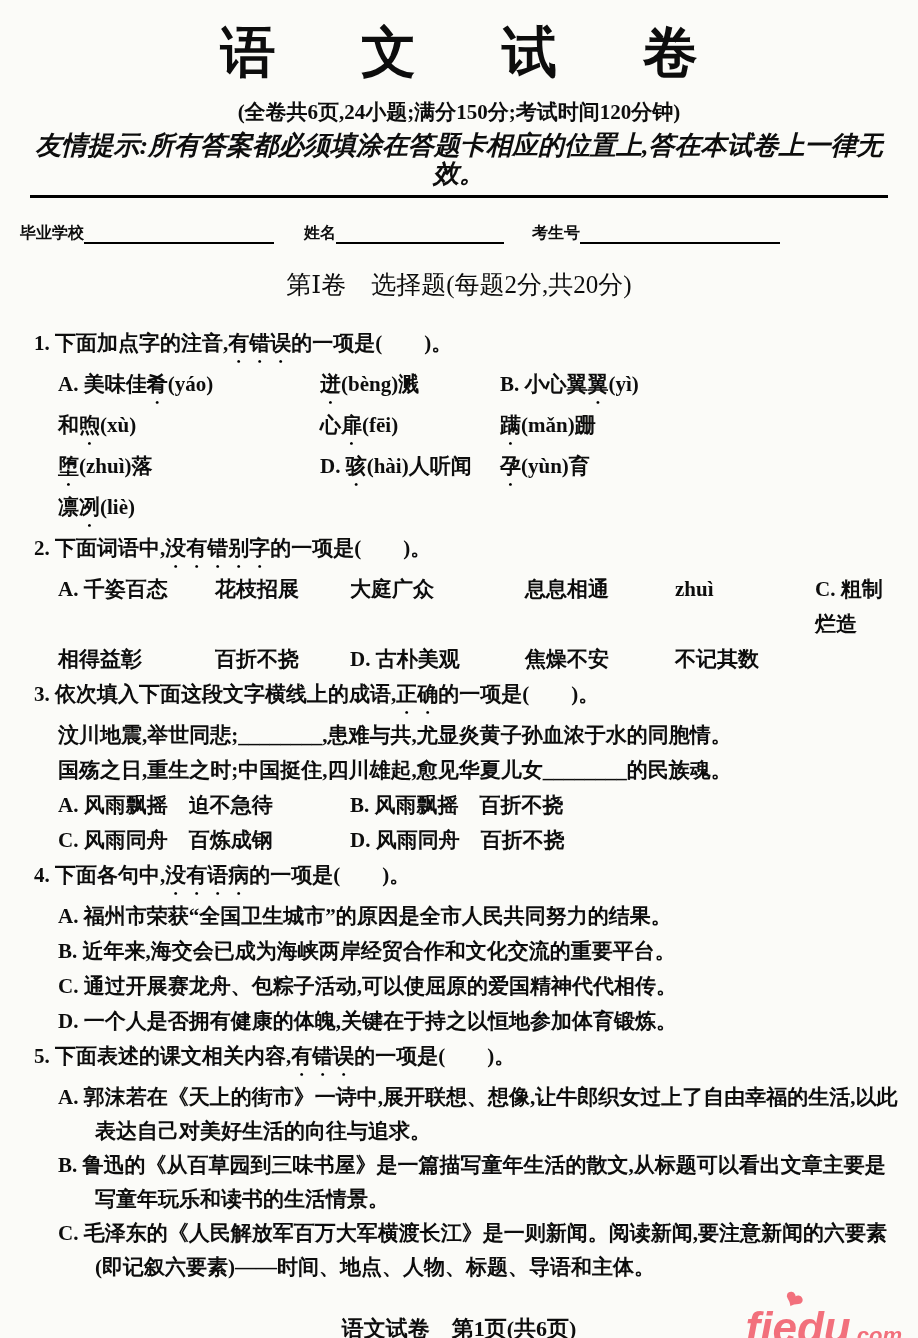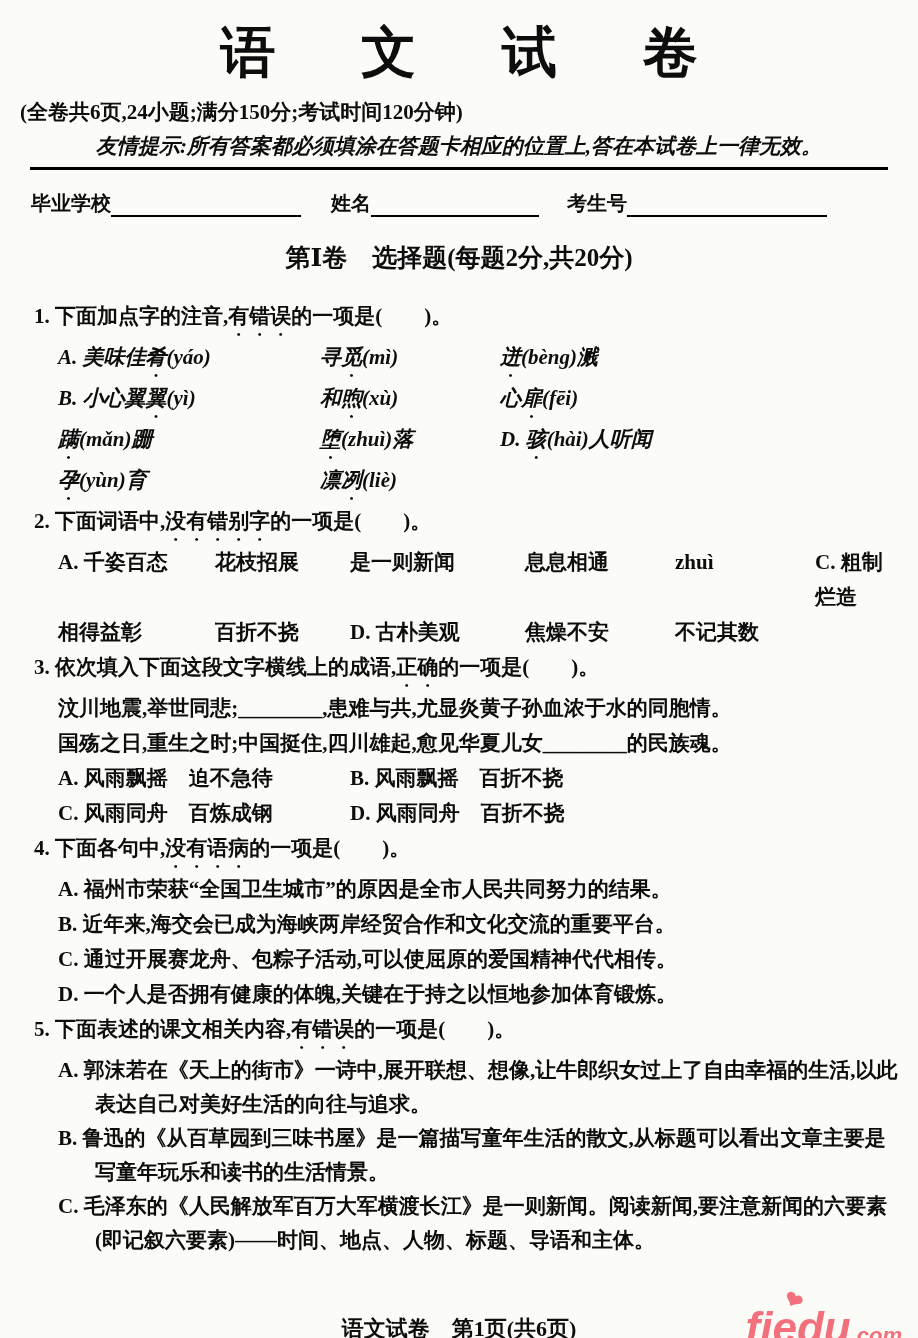--- a/index.html
+++ b/index.html
@@ -10,41 +10,41 @@
     color: #0d0d0d;
     font-family: "Liberation Serif", "DejaVu Serif", serif;
     font-weight: 600;
     overflow: hidden;
     position: relative;
   }
   .page { position: relative; width: 100%; height: 100%; padding: 0 20px; }
 
   .h1 { margin-top: 16px; text-align: center; font-size: 32px; font-weight: 700; letter-spacing: 2px; white-space: nowrap; }
   .h2 { margin-top: 20px; text-align: center; font-size: 55px; font-weight: 700; word-spacing: 72px; line-height: 1.2; }
-  .info { margin-top: 12px; font-size: 21px; line-height: 28px; }
+  .info { margin-top: 12px; text-align: center; font-size: 21px; line-height: 28px; }
   .reminder {
     margin: 6px auto 15px; width: 858px; text-align: center;
-    font-size: 21px; line-height: 28px; font-style: italic; font-weight: 700;
+    font-size: 26px; line-height: 28px; font-style: italic; font-weight: 700;
     padding-bottom: 7px; border-bottom: 3px solid #000;
   }
 
-  .student { margin-top: 20px; display: flex; font-size: 20px; font-weight: 700; margin-left: 11px; }
+  .student { margin-top: 20px; display: flex; font-size: 16px; font-weight: 700; }
   .blank { display: inline-block; border-bottom: 2px solid #000; height: 26px; vertical-align: bottom; }
   .b-school { width: 190px; }
   .b-name { width: 168px; }
   .b-cand { width: 200px; }
   .fld-name { margin-left: 30px; }
   .fld-cand { margin-left: 28px; }
 
-  .section { margin-top: 24px; text-align: center; font-size: 25px; font-weight: 700; line-height: 34px; }
+  .section { margin-top: 24px; text-align: center; font-size: 25px; font-weight: 400; line-height: 34px; }
 
   .qs { margin-top: 24px; font-size: 21px; }
   .prompt { line-height: 35px; padding-left: 14px; white-space: pre-wrap; }
   .grid { margin-left: 38px; }
-  .g1 { display: grid; grid-template-columns: 262px 180px auto; font-style: italic; }
+  .g1 { display: grid; grid-template-columns: 262px 180px auto; }
   .g2 { display: grid; grid-template-columns: 157px 135px 175px 150px 140px auto; }
   .g3 { display: grid; grid-template-columns: 292px auto; }
   .grid > div { line-height: 35px; white-space: pre-wrap; }
   .passage { line-height: 35px; margin-left: 38px; white-space: pre-wrap; }
   .optline { line-height: 35px; padding-left: 75px; text-indent: -37px; white-space: pre-wrap; }
   .q5 .optline { line-height: 34px; }
 
   .em {
     -webkit-text-emphasis: filled dot #000;
     -webkit-text-emphasis-position: under;
@@ -80,39 +80,38 @@
   </div>
 
   <div class="section">第Ⅰ卷　选择题(每题2分,共20分)</div>
 
   <div class="qs">
 
     <div>
       <div class="prompt">1. 下面加点字的注音,<span class="em">有错误</span>的一项是(　　)。</div>
       <div class="grid g1">
         <div>A. 美味佳<span class="em">肴</span>(yáo)</div>
-        <div>寻<span class="em">觅</span>(mì)</div>
         <div><span class="em">迸</span>(bèng)溅</div>
         <div>B. 小心翼<span class="em">翼</span>(yì)</div>
         <div>和<span class="em">煦</span>(xù)</div>
         <div>心<span class="em">扉</span>(fēi)</div>
         <div><span class="em">蹒</span>(mǎn)跚</div>
         <div><span class="em">堕</span>(zhuì)落</div>
         <div>D. <span class="em">骇</span>(hài)人听闻</div>
         <div><span class="em">孕</span>(yùn)育</div>
         <div>凛<span class="em">冽</span>(liè)</div>
       </div>
     </div>
 
     <div>
       <div class="prompt">2. 下面词语中,<span class="em">没有错别字</span>的一项是(　　)。</div>
       <div class="grid g2">
         <div>A. 千姿百态</div>
         <div>花枝招展</div>
-        <div>是一则新闻</div>
+        <div>大庭广众</div>
         <div>息息相通</div>
         <div>zhuì</div>
         <div>C. 粗制烂造</div>
         <div>相得益彰</div>
         <div>百折不挠</div>
         <div>D. 古朴美观</div>
         <div>焦燥不安</div>
         <div>不记其数</div>
       </div>
     </div>

